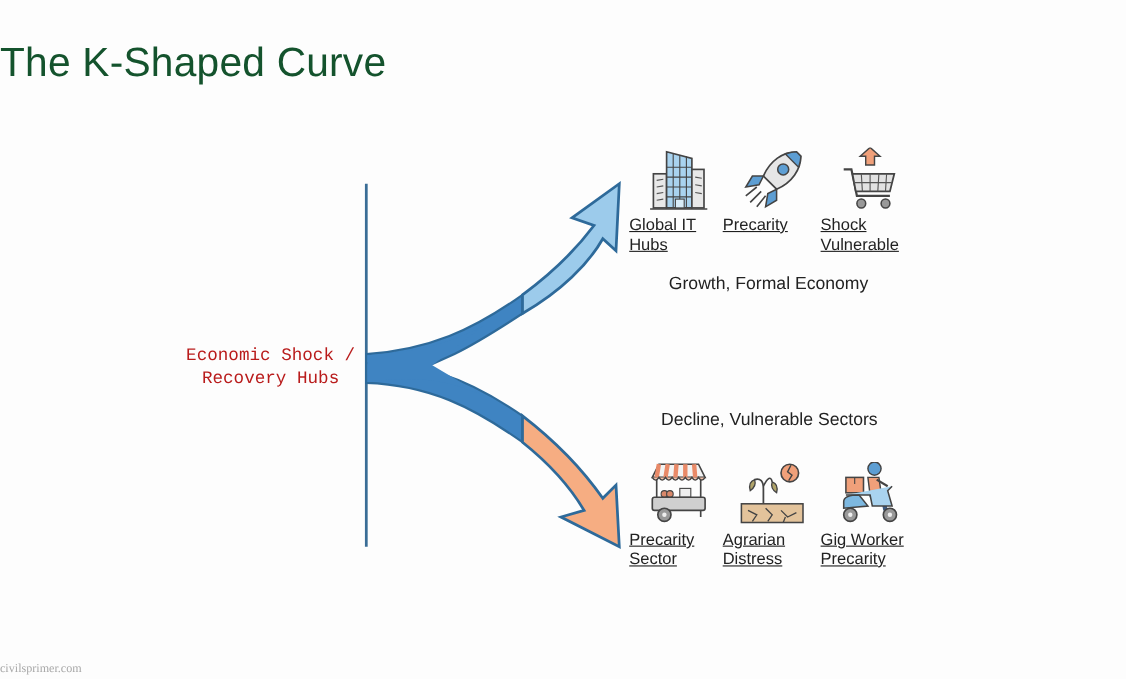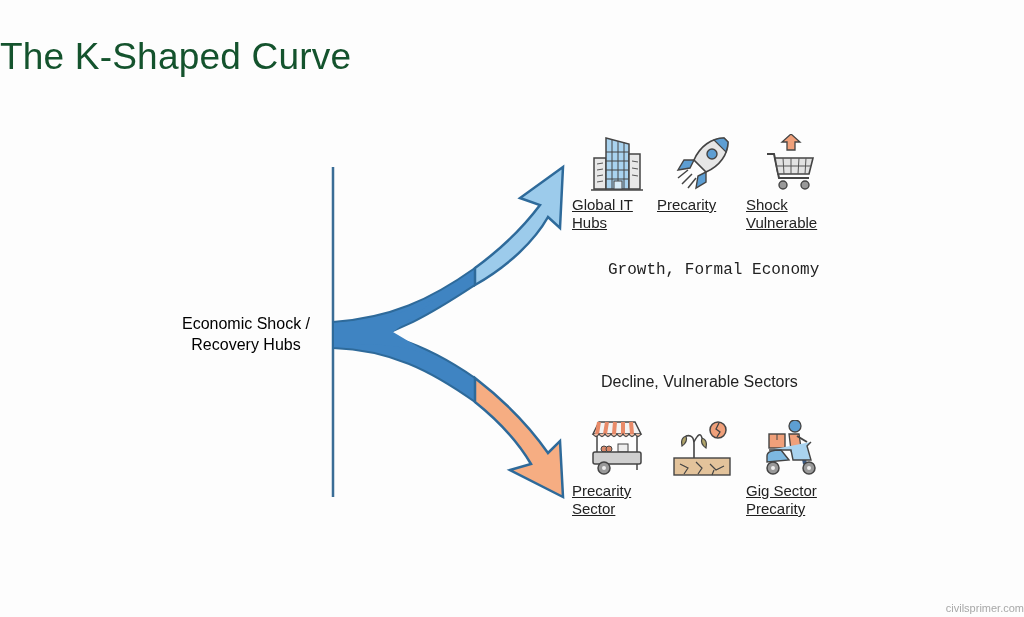--- a/index.html
+++ b/index.html
@@ -10,35 +10,35 @@
     color:#1f1f1f;
   }
   .title {
     position:absolute; left:0; right:0; top:36px; text-align:left;
     font-size:37px; color:#14532d; letter-spacing:0.2px;
     font-family:"Liberation Sans", sans-serif;
   }
   svg.diagram { position:absolute; left:0; top:0; }
   .origin-label {
     position:absolute; left:160px; top:313px; width:172px; text-align:center;
-    font-size:16px; line-height:21px; color:#000000;
+    font-size:16px; line-height:21px; color:#b91c1c;font-family:Liberation Mono, monospace;
   }
   .section-label {
     position:absolute; text-align:center; font-size:16px; color:#222; white-space:nowrap;
   }
   .icon-item {
     position:absolute; width:90px; text-align:left;text-decoration:underline;
   }
   .icon-item svg { display:block; margin:0 auto; }
   .icon-label {
     font-size:15px; line-height:18px; color:#222; margin-top:4px;
   }
   .watermark {
-    position:absolute; left:0; right:0; top:602px; text-align:right;
-    font-family:Liberation Sans, sans-serif; font-size:11px; color:#a8a8a8;
+    position:absolute; left:0; right:0; top:602px; text-align:left;
+    font-family:Liberation Serif, serif; font-size:11px; color:#a8a8a8;
   }
 </style>
 </head>
 <body>
 
 <div class="title">The K-Shaped Curve</div>
 
 <svg class="diagram" width="1024" height="617" viewBox="0 0 1024 617">
 
   <line x1="333" y1="167" x2="333" y2="497" stroke="#3a6d96" stroke-width="2.5"></line>
@@ -52,21 +52,21 @@
   <path d="M475,378 C510,405 532,430 548,453 L560,441 L563,497 L510,470 L531,464 C518,442 500,422 475,402 Z" fill="#f6ad82" stroke="#2e6a9a" stroke-width="2.5" stroke-linejoin="miter"></path>
 
   <path d="M334,323 C380,320 410,312 440,296 L393,332 L440,360 C410,346 380,341 334,347 Z" fill="#3f84c2"></path>
 </svg>
 
 <div class="origin-label">
   <div>Economic Shock /</div>
   <div>Recovery Hubs</div>
 </div>
 
-<div class="section-label" style="left:608px; top:261px;font-family:Liberation Mono, monospace;">Growth, Formal Economy</div>
+<div class="section-label" style="left:608px; top:250px;">Growth, Formal Economy</div>
 <div class="section-label" style="left:601px; top:373px;">Decline, Vulnerable Sectors</div>
 
 <div class="icon-item" style="left:572px; top:134px;">
   <svg width="56" height="58" viewBox="0 0 56 58">
     <rect x="5" y="24" width="12" height="31" fill="#e8e8e8" stroke="#444" stroke-width="1.5"></rect>
     <line x1="8" y1="30" x2="14" y2="29" stroke="#555"></line>
       <line x1="8" y1="36" x2="14" y2="35" stroke="#555"></line>
       <line x1="8" y1="42" x2="14" y2="41" stroke="#555"></line>
       <line x1="8" y1="48" x2="14" y2="47" stroke="#555"></line>
     <polygon points="17,55 17,4 40,10 40,55" fill="#a9d3ef" stroke="#444" stroke-width="1.5"></polygon>
@@ -147,36 +147,40 @@
   <svg width="60" height="58" viewBox="0 0 60 58">
     <circle cx="46" cy="10" r="8" fill="#f0a07a" stroke="#444" stroke-width="1.5"></circle>
     <path d="M47,3 L44,9 L48,12 L45,17" stroke="#444" stroke-width="1.3" fill="none"></path>
     <path d="M22,38 L22,24 Q22,14 14,16" stroke="#444" stroke-width="1.6" fill="none"></path>
     <path d="M14,16 Q8,18 10,26 Q16,22 14,16 Z" fill="#b0a46a" stroke="#444" stroke-width="1.2"></path>
     <path d="M22,22 Q28,10 30,18" stroke="#444" stroke-width="1.4" fill="none"></path>
     <path d="M30,18 Q36,20 34,28 Q28,24 30,18 Z" fill="#b0a46a" stroke="#444" stroke-width="1.2"></path>
     <rect x="2" y="38" width="56" height="17" fill="#e3c39b" stroke="#444" stroke-width="1.4"></rect>
     <path d="M8,44 L16,48 L12,54 M24,42 L30,48 L26,54 M38,44 L44,50 L52,46 M42,50 L40,55" stroke="#444" stroke-width="1.2" fill="none"></path>
   </svg>
+  <div class="icon-label">
+    <div>Agrarian</div>
+    <div>Distress</div>
+  </div>
 </div>
 
 <div class="icon-item" style="left:746px; top:420px;">
   <svg width="60" height="58" viewBox="0 0 60 58">
     <rect x="8" y="14" width="16" height="14" fill="#f0a07a" stroke="#444" stroke-width="1.4"></rect>
     <line x1="16" y1="14" x2="16" y2="20" stroke="#444"></line>
     <circle cx="34" cy="6" r="6" fill="#5d9ed3" stroke="#444" stroke-width="1.3"></circle>
     <path d="M28,14 L38,14 L40,28 L30,30 Z" fill="#f0a07a" stroke="#444" stroke-width="1.3"></path>
     <path d="M36,16 L46,22" stroke="#444" stroke-width="2"></path>
     <path d="M30,30 L42,34 L44,44" stroke="#3d5a80" stroke-width="4" fill="none"></path>
     <path d="M8,30 L30,30 L32,40 L50,40 L46,26 L50,22" stroke="#444" stroke-width="1.4" fill="#a9d3ef"></path>
     <path d="M6,36 Q6,30 20,30 L28,40 L6,42 Z" fill="#7db8e0" stroke="#444" stroke-width="1.4"></path>
     <circle cx="12" cy="48" r="6" fill="#999" stroke="#444" stroke-width="1.5"></circle>
       <circle cx="12" cy="48" r="2" fill="#eee"></circle>
     <circle cx="48" cy="48" r="6" fill="#999" stroke="#444" stroke-width="1.5"></circle>
       <circle cx="48" cy="48" r="2" fill="#eee"></circle>
   </svg>
   <div class="icon-label">
-    <div>Gig Sector</div>
+    <div>Gig Worker</div>
     <div>Precarity</div>
   </div>
 </div>
 
 <div class="watermark">civilsprimer.com</div>
 
 </body></html>

